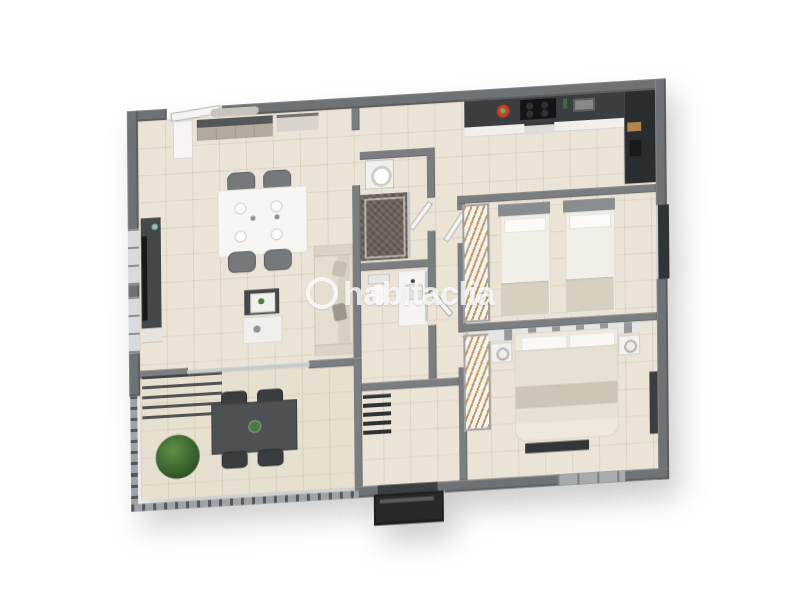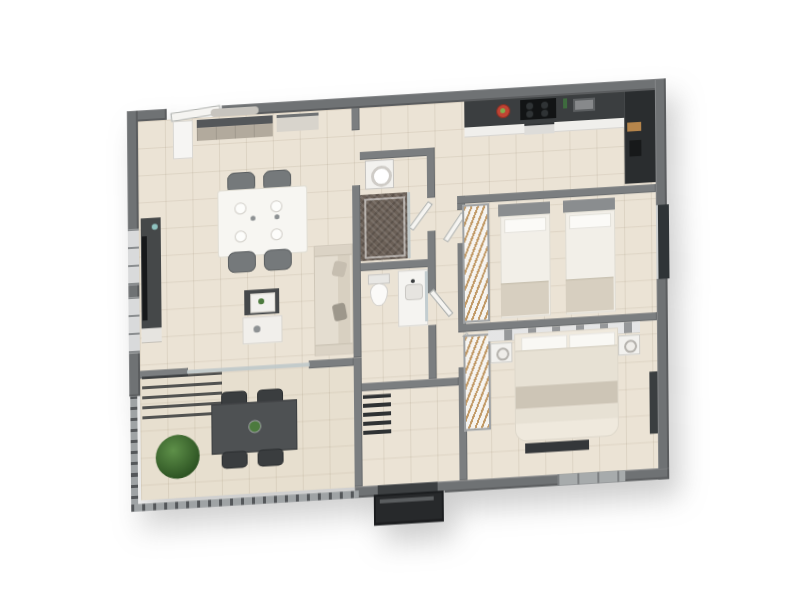--- a/index.html
+++ b/index.html
@@ -216,13 +216,17 @@
       <div class="a furn" style="left:82px;top:298px;width:84px;height:48px;background:#4e5153;border:1px solid #3b3e40;">
         <div class="a dot" style="left:36px;top:17px;width:11px;height:11px;background:#4c7a3e;border:1px solid #9c9fa1;"></div>
       </div>
       <div class="a ochair" style="left:92px;top:346px;width:24px;height:15px;"></div>
       <div class="a ochair" style="left:128px;top:346px;width:24px;height:15px;"></div>
       <div class="a dot furn" style="left:26px;top:326px;width:44px;height:44px;background:radial-gradient(circle at 40% 35%,#5e9049,#2c5222 75%);"></div>
     </div>
 
   </div>
 
+  <div class="watermark">
+    <span class="wm-ring"></span>
+    <span class="wm-text">habitaclia</span>
+  </div>
 </div>
 
 </body></html>

